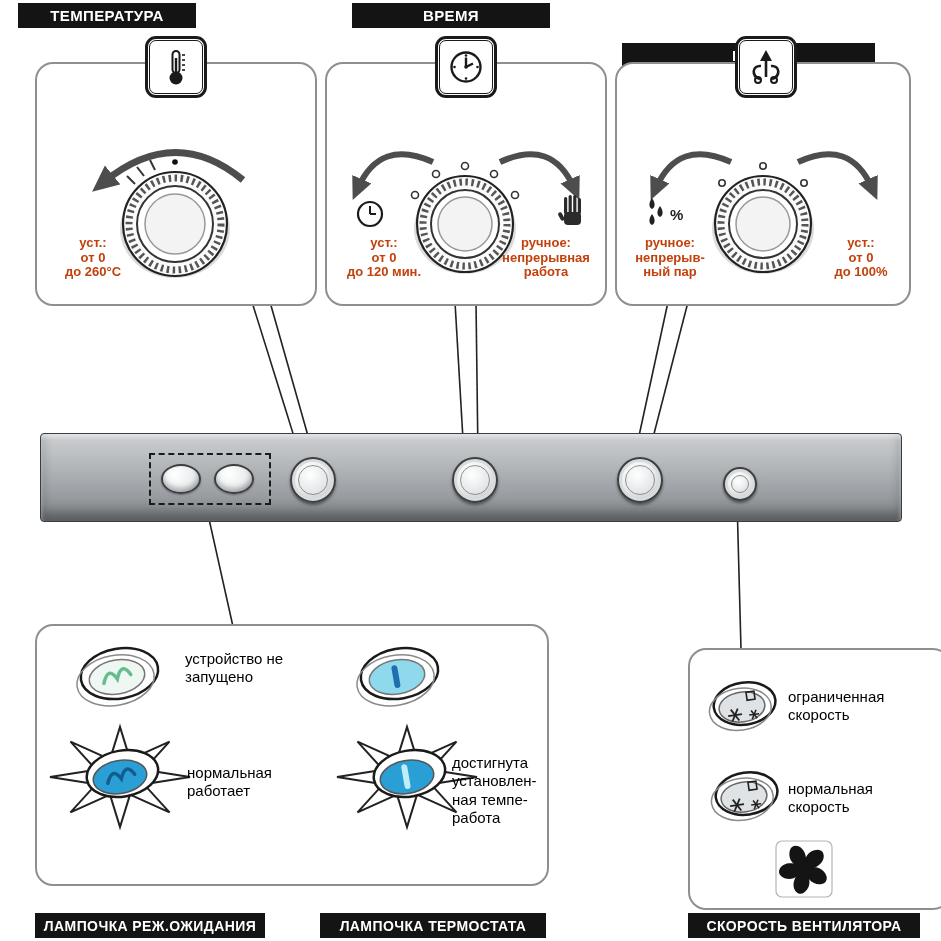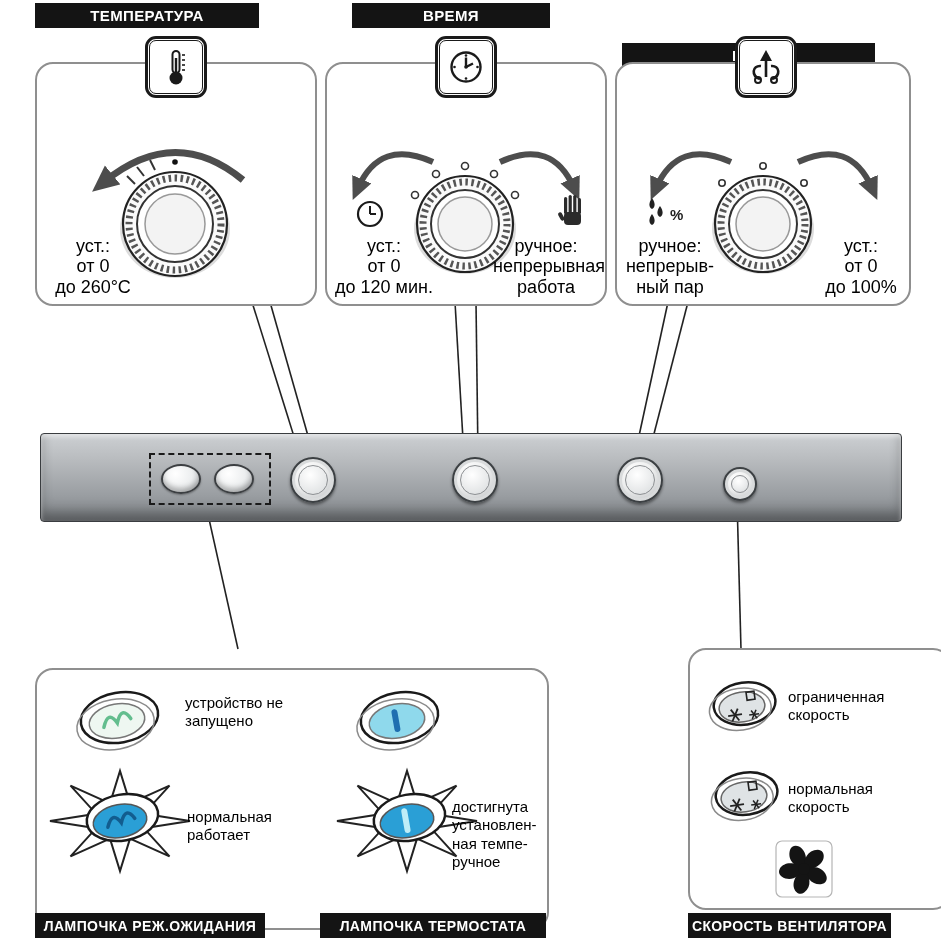--- a/index.html
+++ b/index.html
@@ -6,21 +6,21 @@
   #canvas{position:relative;width:941px;height:941px;background:#ffffff;overflow:hidden;
           font-family:"Liberation Sans","DejaVu Sans",sans-serif;color:#111;}
   .abs{position:absolute;}
   svg{overflow:visible;}
   .bar{position:absolute;height:25px;background:#141414;color:#ffffff;display:flex;
        align-items:center;justify-content:center;font-size:15px;font-weight:bold;letter-spacing:.4px;}
   .panel{position:absolute;border:2px solid #8f8f8f;border-radius:18px;background:#ffffff;}
   .iconbox{position:absolute;width:56px;height:56px;background:#fff;border:3px solid #1a1a1a;
            border-radius:11px;display:flex;align-items:center;justify-content:center;}
   .iconbox .inner{position:absolute;inset:1px;border:1px solid #1a1a1a;border-radius:7px;}
-  .lbl{position:absolute;font-size:18px;font-weight:normal;color:#000000;white-space:pre-line;
+  .lbl{position:absolute;font-size:13px;font-weight:bold;color:#c2410c;white-space:pre-line;
        line-height:1.13;text-align:center;}
   .blbl{position:absolute;font-size:15px;color:#000;white-space:pre-line;line-height:1.22;text-align:left;}
   .strip{position:absolute;left:40px;top:433px;width:860px;height:87px;border:1.5px solid #3a3d40;border-radius:4px;
          background:linear-gradient(180deg,#cdd0d3 0%,#b8bbbe 30%,#9a9ea2 70%,#7e8286 100%);
          box-shadow:inset 0 3px 4px rgba(255,255,255,.5), inset 0 -9px 12px rgba(0,0,0,.30);}
   .dashedbox{position:absolute;border:2px dashed #1a1a1a;background:transparent;}
   .oval{position:absolute;width:36px;height:26px;border-radius:50%;border:2px solid #3c3f42;
         background:radial-gradient(circle at 35% 30%,#ffffff 0%,#eceeef 55%,#c3c6c9 100%);
         box-shadow:inset 0 -4px 5px rgba(0,0,0,.25), 0 1px 2px rgba(0,0,0,.35);}
   .sknob{position:absolute;border-radius:50%;border:2px solid #3c4043;
@@ -44,21 +44,21 @@
       <line x1="688" y1="302" x2="648" y2="457"></line>
       <line x1="205" y1="501" x2="238" y2="649"></line>
       <line x1="737" y1="499" x2="741" y2="649"></line>
     </g>
     <g stroke="#6e7276" stroke-width="2" fill="none">
       <line x1="104" y1="436" x2="150" y2="517"></line>
       <line x1="850" y1="436" x2="864" y2="517"></line>
     </g>
   </svg>
 
-  <div class="bar" style="left:35px;top:3px;width:224px;">ТЕМПЕРАТУРА</div>
+  <div class="bar" style="left:18px;top:3px;width:178px;">ТЕМПЕРАТУРА</div>
   <div class="bar" style="left:352px;top:3px;width:198px;">ВРЕМЯ</div>
   <div class="bar" style="left:622px;top:3px;width:253px;margin-top:40px;">ПАР</div>
 
   <div class="panel" style="left:35px;top:62px;width:278px;height:240px;">
     <div class="iconbox" style="left:108px;top:-28px;">
       <div class="inner"></div>
       <svg width="40" height="40" viewBox="0 0 40 40">
         <rect x="16.5" y="4" width="7" height="22" rx="3.5" fill="#fff" stroke="#1a1a1a" stroke-width="2"></rect>
         <rect x="18.8" y="11" width="2.4" height="16" fill="#1a1a1a"></rect>
         <circle cx="20" cy="31" r="6.5" fill="#1a1a1a"></circle>
@@ -209,21 +209,21 @@
         <div class="core"></div>
       </div>
     <div class="sknob" style="left:576px;top:23px;width:42px;height:42px;">
         <div class="core"></div>
       </div>
     <div class="sknob" style="left:682px;top:33px;width:30px;height:30px;">
         <div class="core"></div>
       </div>
   </div>
 
-  <div class="panel" style="left:35px;top:668px;width:510px;height:258px;">
+  <div class="panel" style="left:35px;top:624px;width:510px;height:258px;">
 
     <svg class="abs" style="left:20px;top:8px;" width="120" height="86" viewBox="0 0 120 86">
       <g transform="rotate(-10 60 43)">
         <ellipse cx="63" cy="40" rx="39" ry="25" fill="#ffffff" stroke="#1a1a1a" stroke-width="2.5"></ellipse>
         <ellipse cx="58" cy="46" rx="39" ry="25" fill="none" stroke="#8a8a8a" stroke-width="1.5"></ellipse>
         <ellipse cx="60" cy="43" rx="28" ry="17" fill="#eef7f1" stroke="#777" stroke-width="1.5"></ellipse>
         <path d="M46 47 Q 53 30 60 45 Q 67 28 74 43" fill="none" stroke="#63bd8e" stroke-width="3.5" stroke-linecap="round"></path>
       </g>
     </svg>
     <div class="blbl" style="left:148px;top:24px;">устройство не
@@ -253,21 +253,21 @@
       <polygon points="145,55 99,62.3 124.5,90.4 85,72.6 75,105 65,72.6 25.5,90.4 51,62.3 5,55 51,47.7 25.5,19.6 65,37.4 75,5 85,37.4 124.5,19.6 99,47.7" fill="#ffffff" stroke="#222" stroke-width="2"></polygon>
       <g transform="rotate(-10 75 55)">
         <ellipse cx="78" cy="52" rx="36" ry="23" fill="#ffffff" stroke="#1a1a1a" stroke-width="2.5"></ellipse>
         <ellipse cx="75" cy="55" rx="27" ry="16.5" fill="#2a9fd6" stroke="#555" stroke-width="1.5"></ellipse>
         <rect x="71" y="42" width="6" height="25" rx="3" fill="#bfeef8"></rect>
       </g>
     </svg>
     <div class="blbl" style="left:415px;top:128px;">достигнута
 установлен-
 ная темпе-
-ручное</div>
+работа</div>
   </div>
 
   <div class="panel" style="left:688px;top:648px;width:219px;height:258px;padding-left:40px;">
     <svg class="abs" style="left:10px;top:26px;" width="84" height="62" viewBox="0 0 84 62">
       <g transform="rotate(-8 42 31)">
         <ellipse cx="45" cy="28" rx="31" ry="21" fill="#ffffff" stroke="#1a1a1a" stroke-width="2.5"></ellipse>
         <ellipse cx="40" cy="33" rx="31" ry="21" fill="none" stroke="#8a8a8a" stroke-width="1.5"></ellipse>
         <ellipse cx="42" cy="31" rx="23" ry="15" fill="#dfe3e5" stroke="#666" stroke-width="1.5"></ellipse>
         <rect x="48" y="17" width="8" height="8" fill="none" stroke="#222" stroke-width="1.6"></rect>
         <g stroke="#222" stroke-width="1.8">
@@ -314,15 +314,15 @@
         <path d="M29 29 C 20 27, 12 20, 15 10 C 18 2, 30 6, 31 18 C 31.5 23, 30.5 27, 29 29 Z" transform="rotate(144 29 29)"></path>
         <path d="M29 29 C 20 27, 12 20, 15 10 C 18 2, 30 6, 31 18 C 31.5 23, 30.5 27, 29 29 Z" transform="rotate(216 29 29)"></path>
         <path d="M29 29 C 20 27, 12 20, 15 10 C 18 2, 30 6, 31 18 C 31.5 23, 30.5 27, 29 29 Z" transform="rotate(288 29 29)"></path>
         <circle cx="29" cy="29" r="6"></circle>
       </g>
     </svg>
   </div>
 
   <div class="bar" style="left:320px;top:913px;width:226px;font-size:14px;">ЛАМПОЧКА ТЕРМОСТАТА</div>
   <div class="bar" style="left:35px;top:913px;width:230px;font-size:14px;">ЛАМПОЧКА РЕЖ.ОЖИДАНИЯ</div>
-  <div class="bar" style="left:688px;top:913px;width:203px;font-size:14px;">СКОРОСТЬ ВЕНТИЛЯТОРА</div>
+  <div class="bar" style="left:688px;top:913px;width:232px;font-size:14px;">СКОРОСТЬ ВЕНТИЛЯТОРА</div>
 
 </div>
 
 </body></html>

